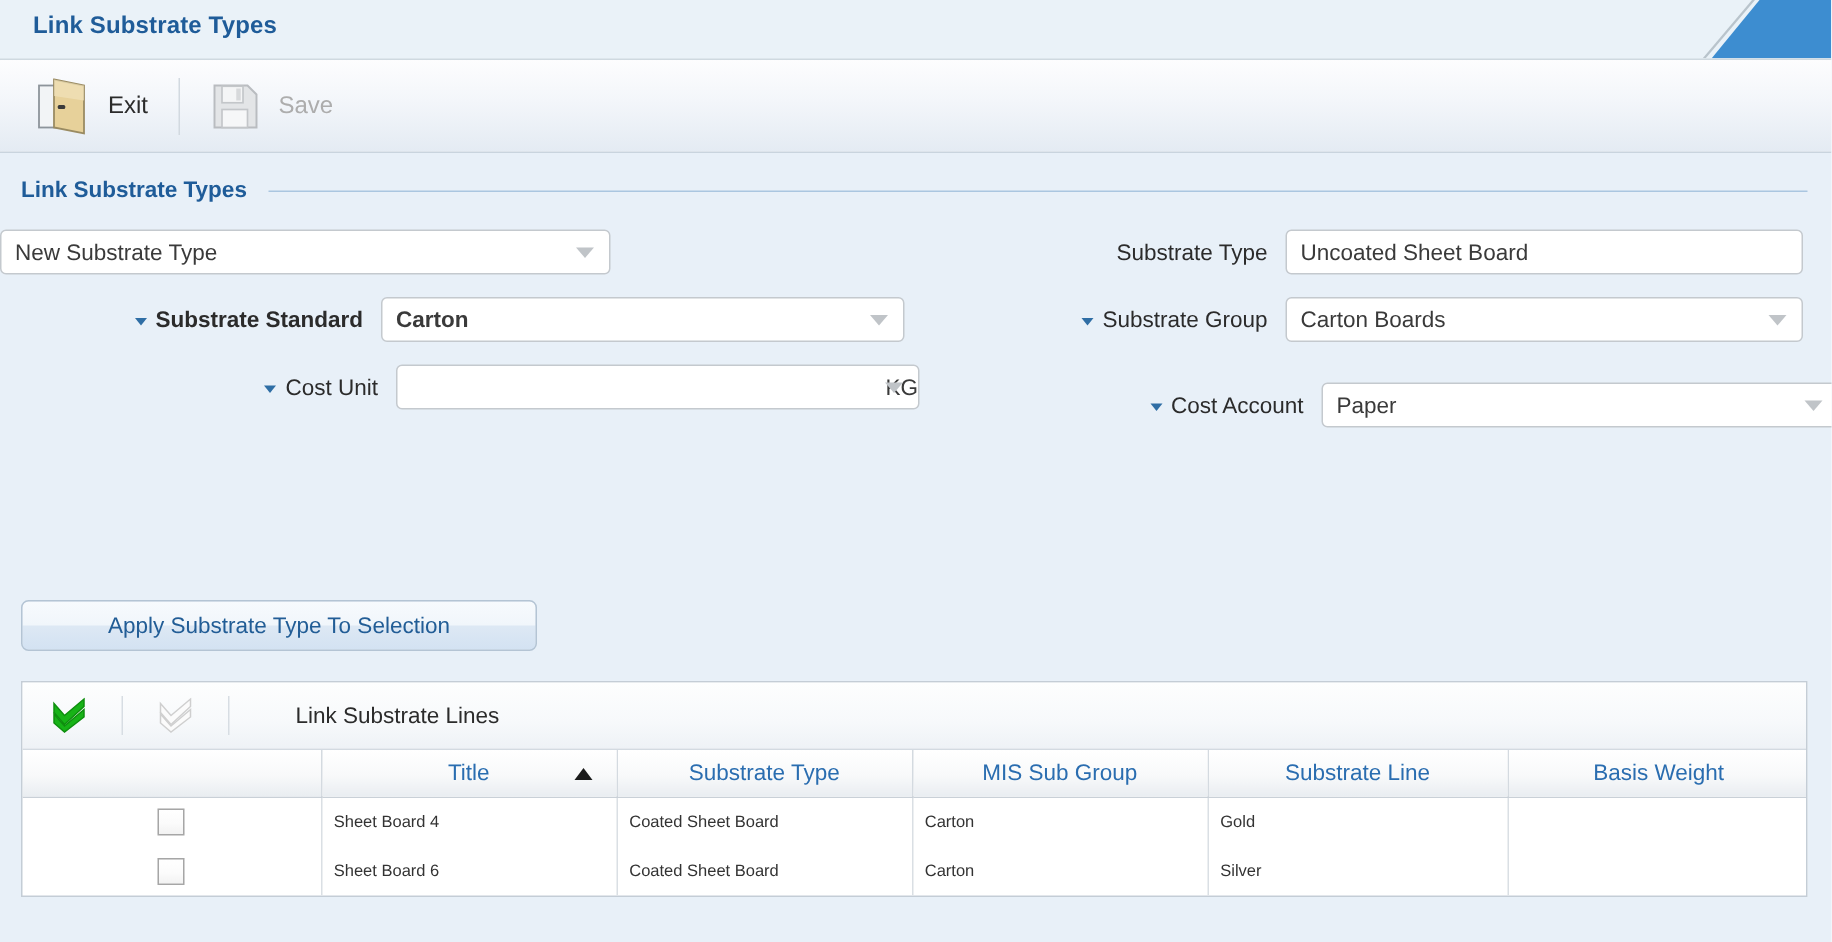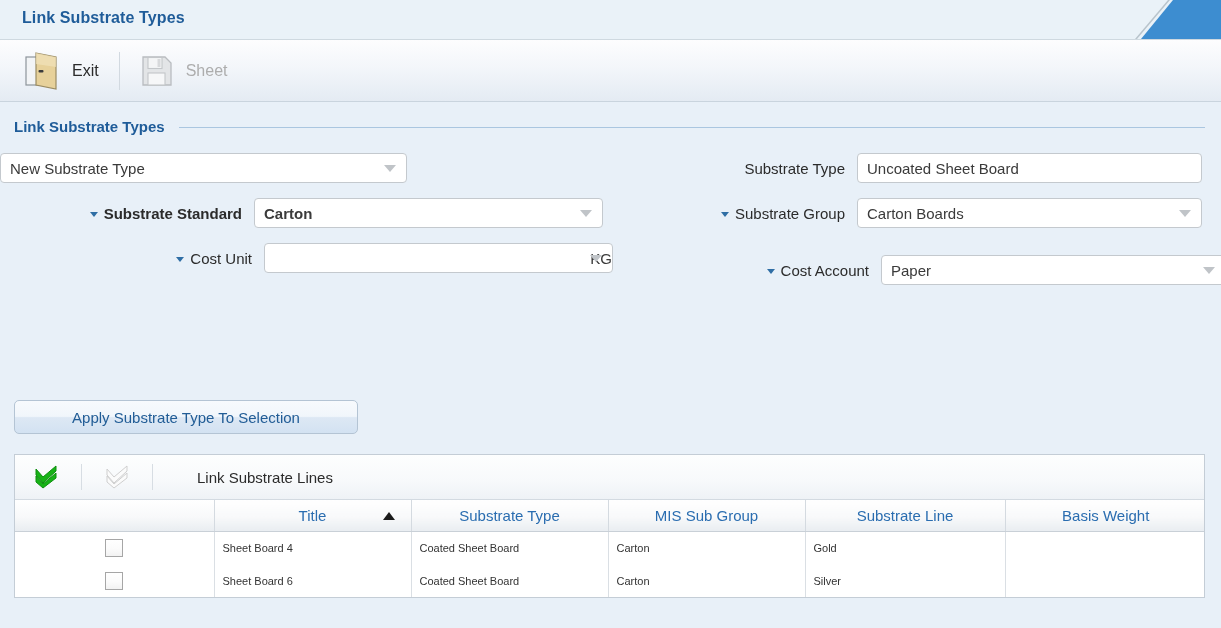--- a/index.html
+++ b/index.html
@@ -310,21 +310,21 @@
 
   <div class="tb-btn disabled">
     <span class="icon-floppy">
       <svg width="34" height="34" viewBox="0 0 34 34">
         <path d="M3 3 h22 l6 6 v22 h-28 z" fill="#e3e5e7" stroke="#b9bcc0" stroke-width="1.3"></path>
         <rect x="8" y="3.5" width="14" height="11" fill="#f4f5f6" stroke="#c3c6c9" stroke-width="1.1"></rect>
         <rect x="17.5" y="5" width="3" height="8" fill="#d7d9db"></rect>
         <rect x="8" y="19" width="17" height="12" fill="#f6f7f8" stroke="#c3c6c9" stroke-width="1.1"></rect>
       </svg>
     </span>
-    <span class="tb-label">Sheet</span>
+    <span class="tb-label">Save</span>
   </div>
 
 </div>
 
 <div class="content">
 
   <div class="section-head">
     <div class="section-title">Link Substrate Types</div>
     <div class="section-rule"></div>
   </div>

